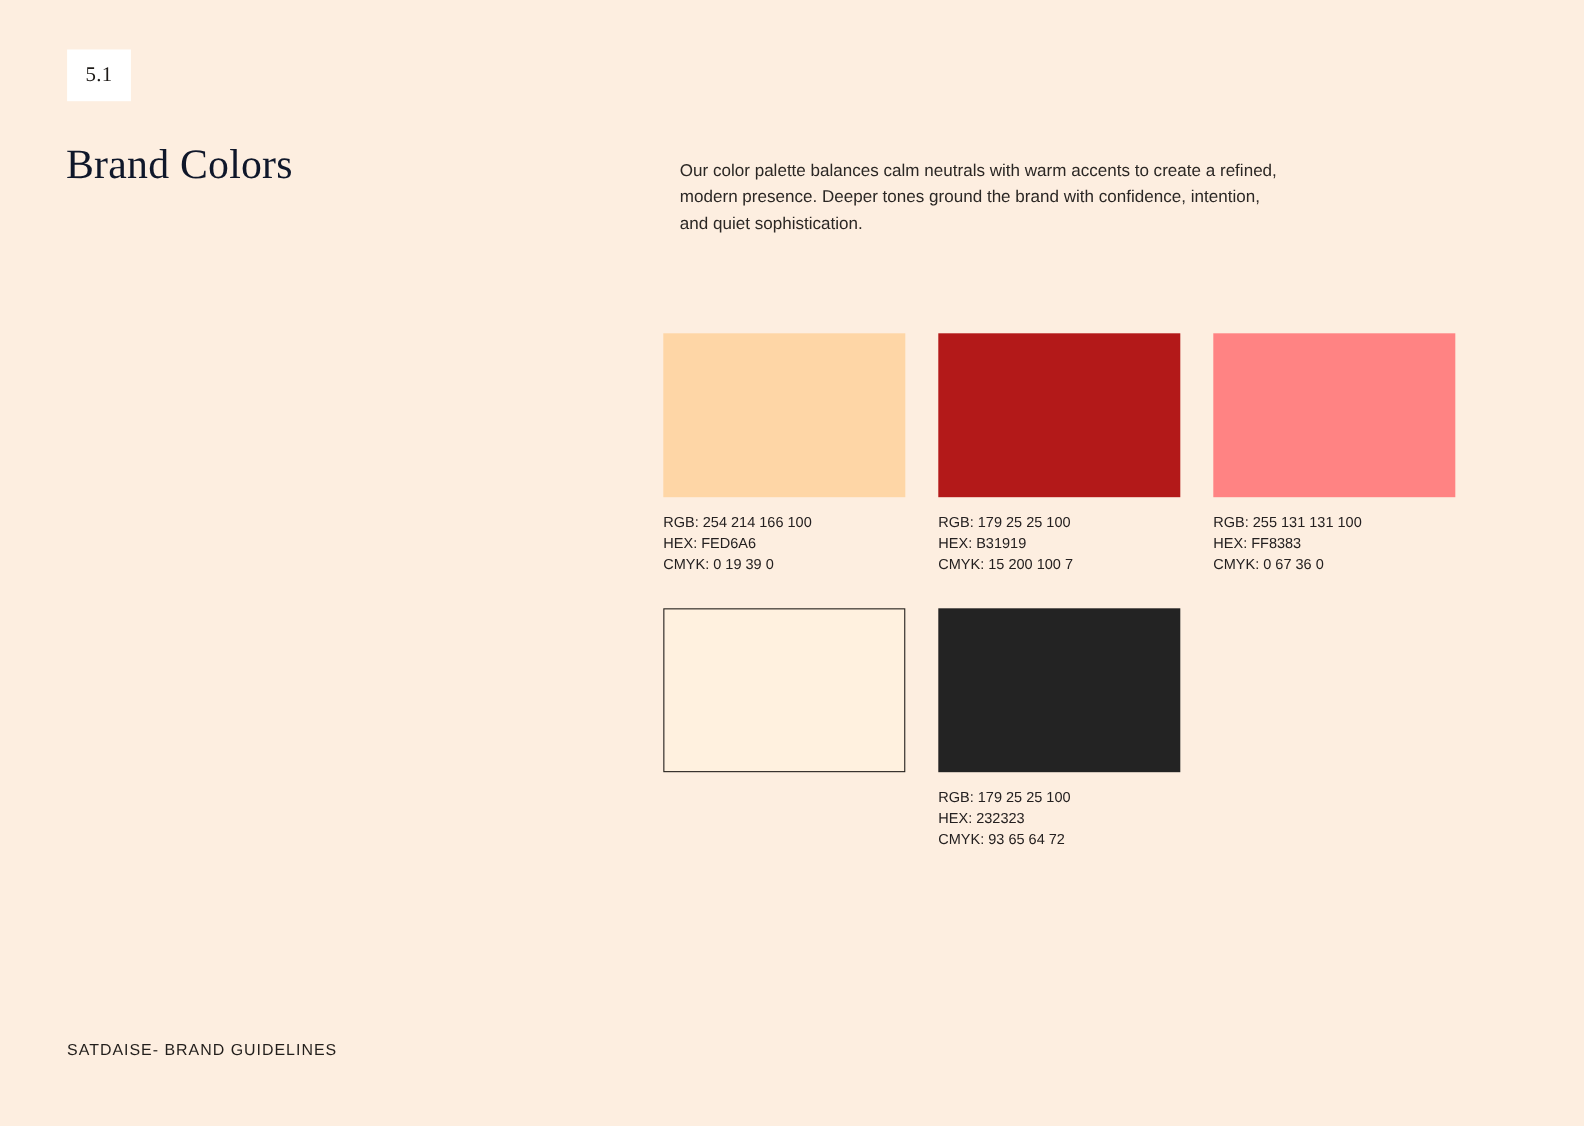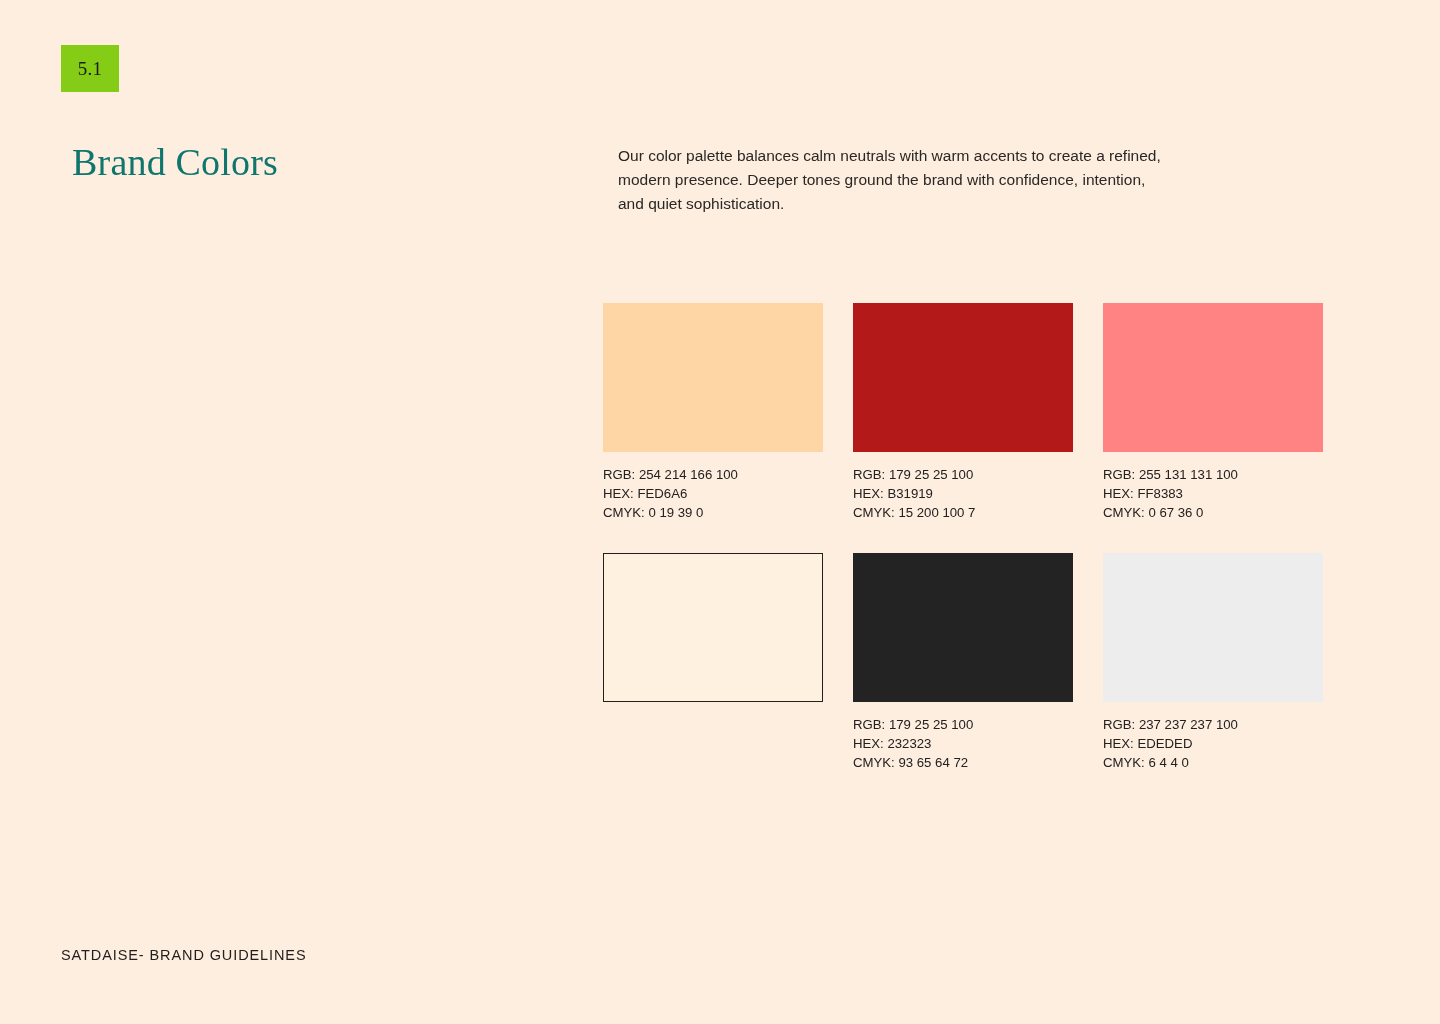--- a/index.html
+++ b/index.html
@@ -40,24 +40,24 @@
   }
 
   
   .page-title {
     position: absolute;
     left: 60px;
     top: 131px;
     font-family: "Liberation Serif", serif;
     font-size: 38px;
     font-weight: 400;
-    color: #0f766e;
+    color: #0f172a;
     letter-spacing: 0.2px;
     line-height: 1;
-    margin: 12px;
+    margin: 0;
   }
 
   
   .intro {
     position: absolute;
     left: 602px;
     top: 128px;
     width: 552px;
     font-size: 15.5px;
     line-height: 24px;
@@ -107,21 +107,21 @@
     font-size: 14.5px;
     letter-spacing: 0.9px;
     color: #221e1b;
   }
 </style>
 </head>
 <body style="background: rgb(253, 238, 224);">
 
 <div class="page">
 
-  <div class="page-badge" style="background: #84cc16;">
+  <div class="page-badge" style="background: #ffffff;">
     <span class="page-badge-label">5.1</span>
   </div>
 
   <h1 class="page-title">Brand Colors</h1>
 
   <p class="intro">Our color palette balances calm neutrals with warm accents to create a refined, modern presence. Deeper tones ground the brand with confidence, intention, and quiet sophistication.</p>
 
   <div class="swatch-grid">
 
     <div class="swatch-cell">
@@ -157,26 +157,18 @@
 
     <div class="swatch-cell">
       <div class="swatch-chip" style="background: rgb(35, 35, 35);"></div>
       <div class="swatch-info">
         <div>RGB: 179 25 25 100</div>
         <div>HEX: 232323</div>
         <div>CMYK: 93 65 64 72</div>
       </div>
     </div>
 
-    <div class="swatch-cell">
-      <div class="swatch-chip" style="background: rgb(237, 237, 237);"></div>
-      <div class="swatch-info">
-        <div>RGB: 237 237 237 100</div>
-        <div>HEX: EDEDED</div>
-        <div>CMYK: 6 4 4 0</div>
-      </div>
-    </div>
 
   </div>
 
   <div class="footer">SATDAISE- BRAND GUIDELINES</div>
 
 </div>
 
 </body></html>

